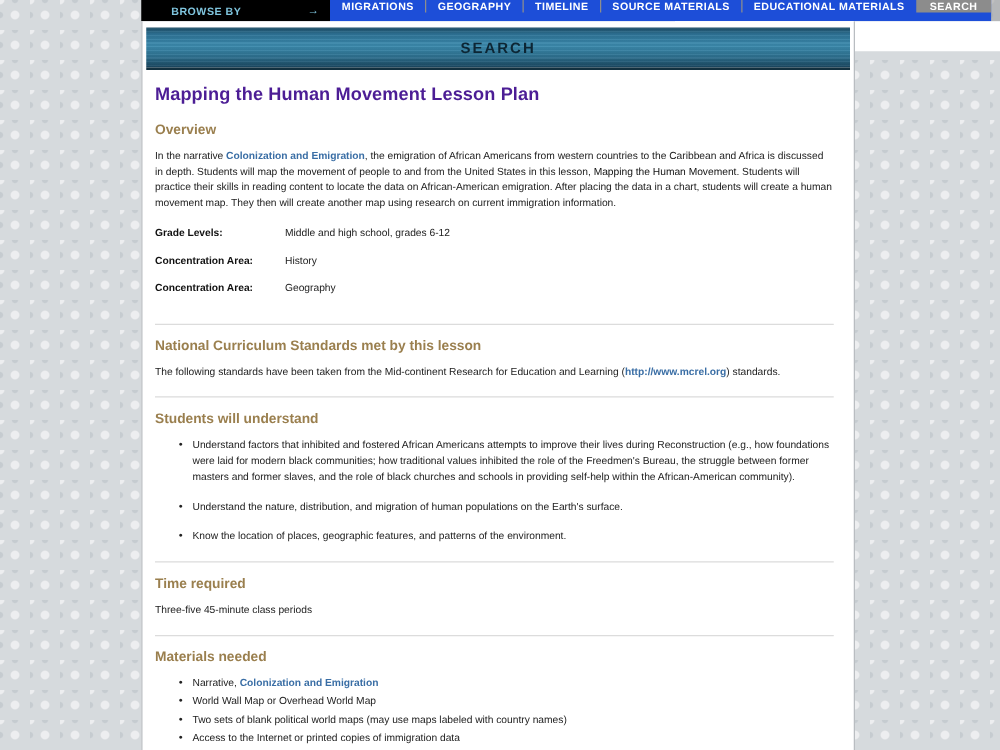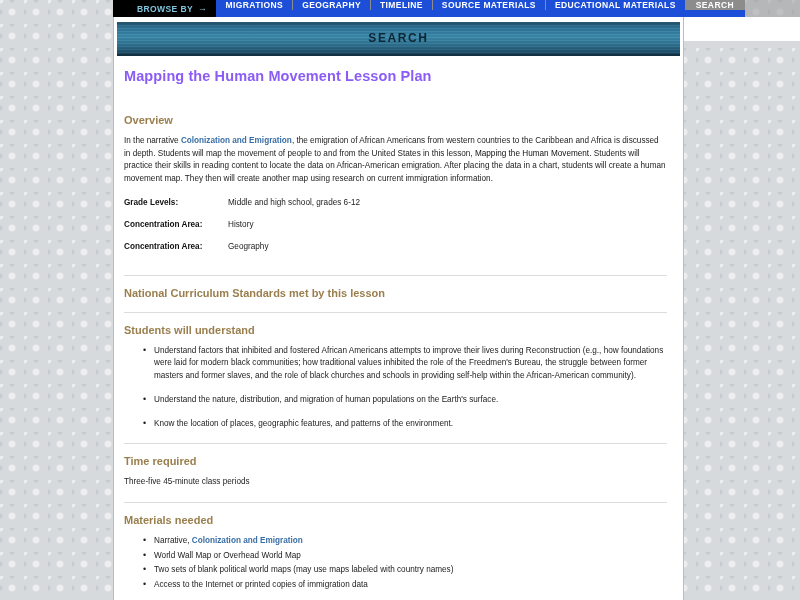--- a/index.html
+++ b/index.html
@@ -33,20 +33,21 @@
     letter-spacing: 0.4px;
   }
   .browse-by {
     background: #000000;
     color: #7fc4dd;
     font-weight: bold;
     display: flex;
     align-items: center;
     padding: 0 9px 0 24px;
     white-space: nowrap;
+    gap: 48px;
   }
   .browse-arrow {
     color: #7fc4dd;
     margin-left: 5px;
     font-size: 9px;
     line-height: 1;
   }
   .navgroup {
     background: #1d4ed8;
     display: flex;
@@ -162,22 +163,22 @@
   }
 
   .content {
     padding: 12px 16px 0 10px;
     color: #222222;
   }
 
   h1.title {
     font-size: 14.5px;
     font-weight: bold;
-    color: #8b5cf6;
-    margin: 0 0 30px 0;
+    color: #4c1d95;
+    margin: 0 0 14px 0;
     letter-spacing: 0.1px;
   }
   h2.section {
     font-size: 11px;
     font-weight: bold;
     color: #9a7f4e;
     margin: 0 0 9px 0;
   }
 
   p.body {
@@ -292,20 +293,21 @@
       <tr class="gap">
         <td class="lbl">Concentration Area:</td>
         <td>Geography</td>
       </tr>
     </tbody>
       </table>
 
     <hr class="rule">
 
     <h2 class="section">National Curriculum Standards met by this lesson</h2>
+    <p class="body"><span>The following standards have been taken from the Mid-continent Research for Education and Learning (</span><span class="lnk">http://www.mcrel.org</span><span>) standards.</span></p>
 
     <hr class="rule">
 
     <h2 class="section">Students will understand</h2>
     <ul class="bullets pad-top-big">
       <li>Understand factors that inhibited and fostered African Americans attempts to improve their lives during Reconstruction (e.g., how foundations were laid for modern black communities; how traditional values inhibited the role of the Freedmen's Bureau, the struggle between former masters and former slaves, and the role of black churches and schools in providing self-help within the African-American community).</li>
       <li>Understand the nature, distribution, and migration of human populations on the Earth's surface.</li>
       <li>Know the location of places, geographic features, and patterns of the environment.</li>
     </ul>
 

